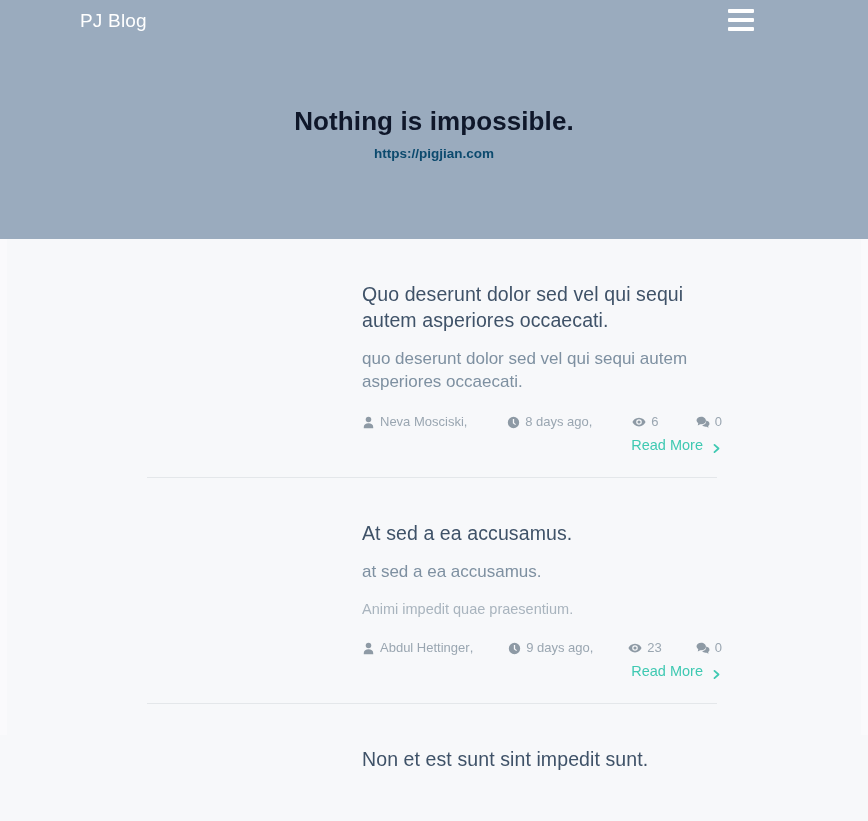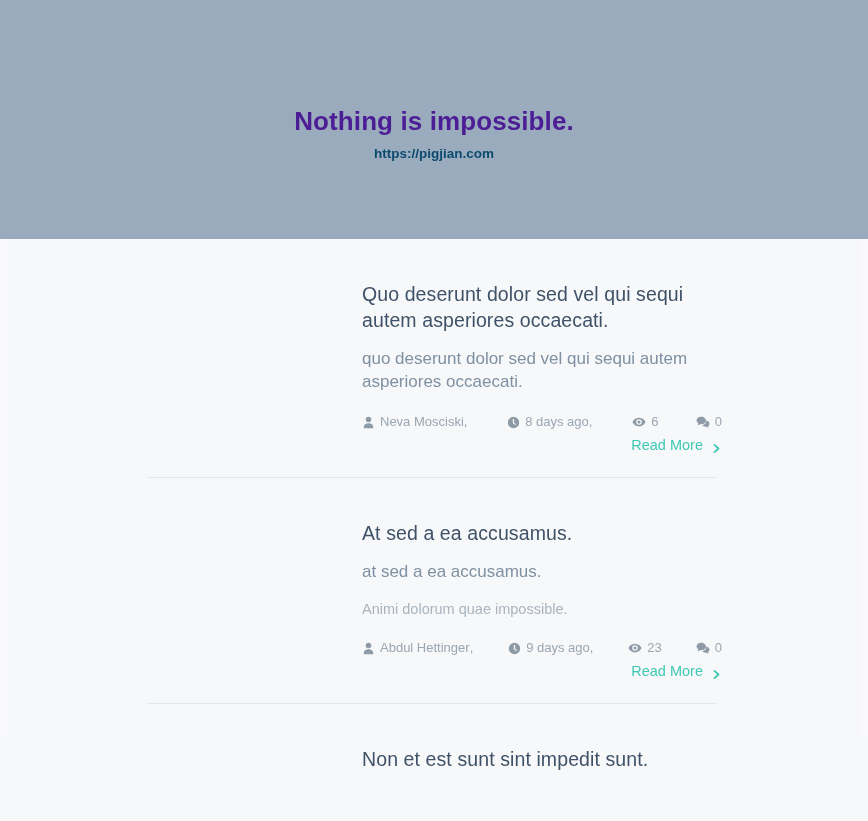--- a/index.html
+++ b/index.html
@@ -64,21 +64,21 @@
   }
   .hero-center {
     position: absolute;
     left: 0;
     right: 0;
     top: 104px;
     text-align: center;
   }
   .hero-title {
     margin: 0;
-    color: #4c1d95;
+    color: #0f172a;
     font-size: 26px;
     font-weight: bold;
     line-height: 34px;
     letter-spacing: 0.1px;
   }
   .hero-subtitle {
     margin: 7px 0 0 0;
     color: #0c4a6e;
     font-size: 13.5px;
     font-weight: bold;
@@ -181,20 +181,29 @@
     margin-left: 8px;
     align-items: center;
   }
   svg { display: block; }
 </style>
 </head>
 <body>
 
 <div class="hero">
 
+  <div class="navbar">
+    <a class="brand" href="#">PJ Blog</a>
+
+    <button class="menu-toggle">
+      <span class="bar"></span>
+      <span class="bar"></span>
+      <span class="bar"></span>
+    </button>
+  </div>
 
   <div class="hero-center">
     <h1 class="hero-title">Nothing is impossible.</h1>
     <p class="hero-subtitle">https://pigjian.com</p>
   </div>
 
 </div>
 
 <div class="page-body">
   <ul class="post-list">
@@ -257,21 +266,21 @@
             </span>
           </a>
         </div>
       </div>
     </li>
 
     <li class="post">
       <div class="post-inner">
         <h2 class="post-title">At sed a ea accusamus.</h2>
         <p class="post-subtitle">at sed a ea accusamus.</p>
-        <p class="post-desc">Animi dolorum quae impossible.</p>
+        <p class="post-desc">Animi impedit quae praesentium.</p>
 
         <div class="post-meta">
           <span class="meta-item">
             <span class="ico">
               <svg width="13" height="13" viewBox="0 0 16 16" fill="currentColor">
                   <circle cx="8" cy="4.4" r="3.4"></circle>
                   <path d="M8 9C4.9 9 2.2 10.8 2.2 13.4V15h11.6v-1.6C13.8 10.8 11.1 9 8 9z"></path>
                 </svg>
             </span>
             <span>Abdul Hettinger</span>

